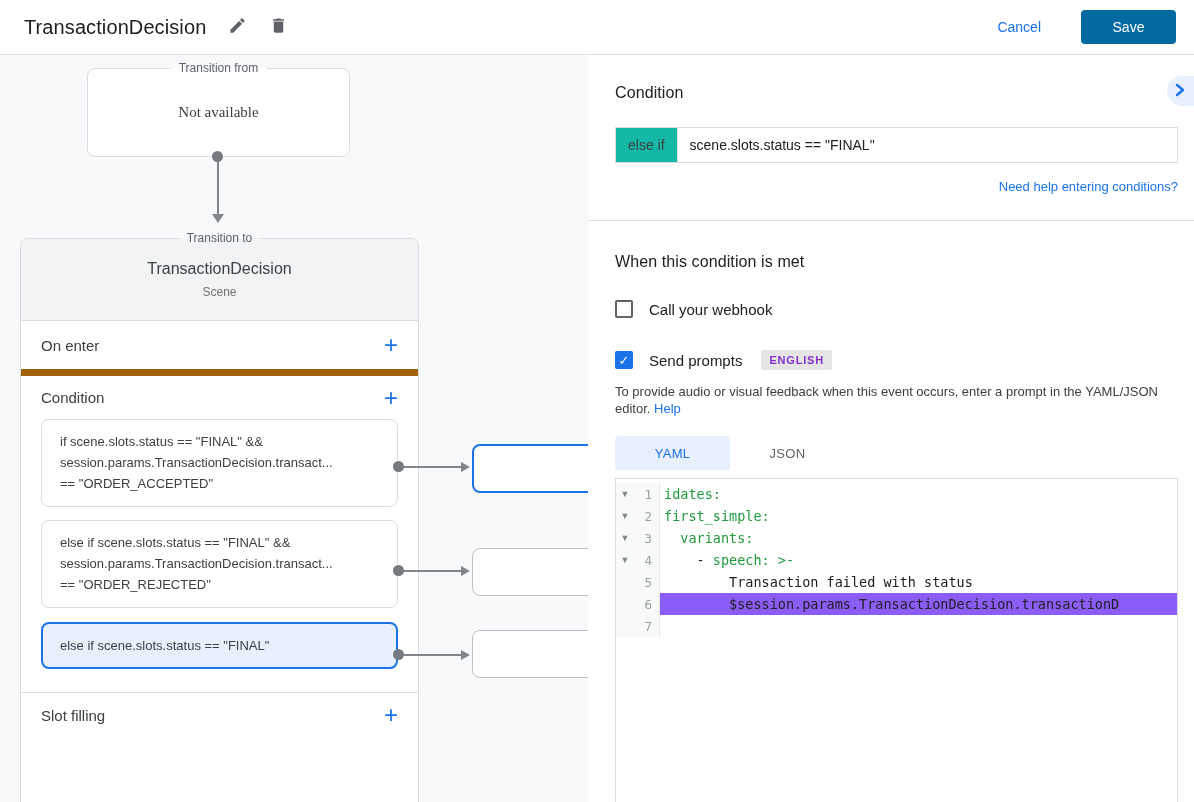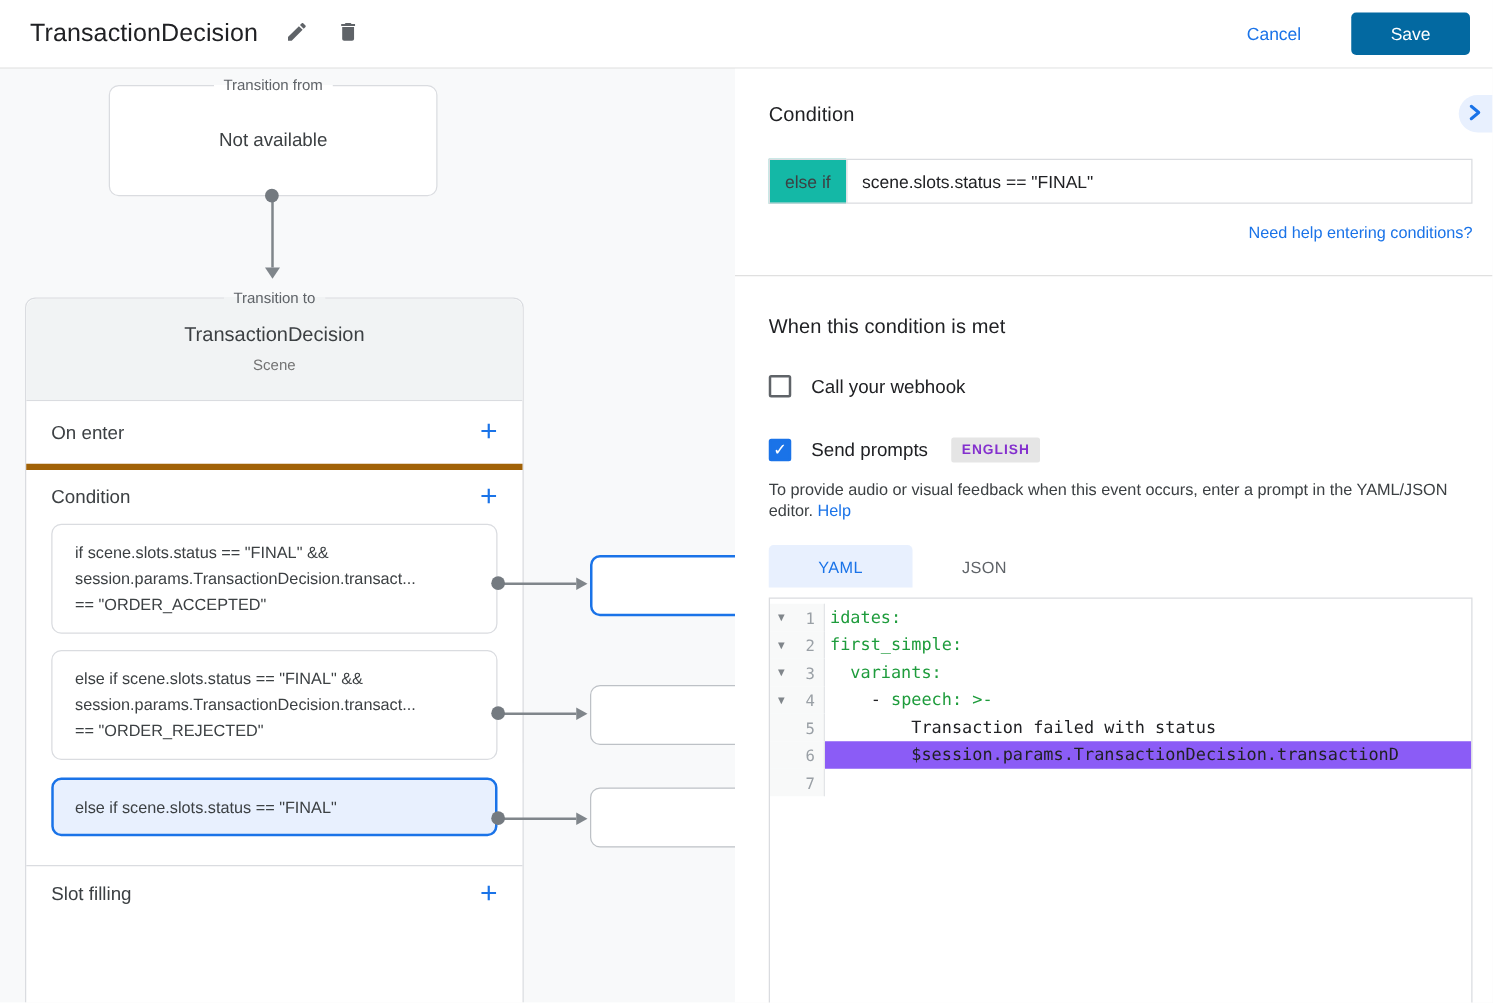--- a/index.html
+++ b/index.html
@@ -24,41 +24,41 @@
   .main { position:relative; width:1194px; height:747px; background:#f8f9fa; }
   .canvas { position:absolute; left:0; top:0; width:588px; height:747px; overflow:hidden; }
 
   .legend { position:absolute; top:-8px; left:50%; transform:translateX(-50%);
     font-size:12px; color:#5f6368; padding:0 8px; white-space:nowrap; z-index:3; }
 
   
   .from-box { position:absolute; left:87px; top:13px; width:263px; height:89px;
     background:#fff; border:1px solid #dadce0; border-radius:8px; }
   .from-box .legend { background:linear-gradient(to bottom,#f8f9fa 50%,#ffffff 50%); }
-  .from-value { text-align:center; padding-top:35px; font-size:15px; color:#3c4043; }
+  .from-value { text-align:center; padding-top:35px; font-size:15px; color:#3c4043;font-family:Liberation Serif, serif; }
 
   
   .dot { position:absolute; width:11px; height:11px; border-radius:50%; background:#747a80; z-index:2; }
   .vline { position:absolute; width:2px; background:#80868b; }
   .hline { position:absolute; height:2px; background:#80868b; }
   .arr-down { position:absolute; width:0; height:0; border-left:6px solid transparent;
     border-right:6px solid transparent; border-top:9px solid #80868b; }
   .arr-right { position:absolute; width:0; height:0; border-top:5px solid transparent;
     border-bottom:5px solid transparent; border-left:9px solid #80868b; }
 
   
   .to-box { position:absolute; left:20px; top:183px; width:399px; height:570px;
     background:#fff; border:1px solid #dadce0; border-radius:8px 8px 0 0; }
   .to-box .legend { background:linear-gradient(to bottom,#f8f9fa 50%,#f1f3f4 50%); }
   .tt-header { height:82px; background:#f1f3f4; border-bottom:1px solid #dadce0;
     border-radius:8px 8px 0 0; text-align:center; padding-top:21px; }
   .tt-title { font-size:16px; color:#3c4043; }
   .tt-sub { font-size:12px; color:#737373; margin-top:7px; }
   .tt-row { height:55px; display:flex; align-items:center; padding:0 16px 0 20px;
-    border-bottom:5px solid #a16207; cursor:pointer; }
+    border-bottom:7px solid #a16207; cursor:pointer; }
   .tt-row-label { font-size:15px; color:#3c4043; flex:1; }
   .plus { color:#1a73e8; font-size:24px; font-weight:300; line-height:20px;
     border:none; background:none; cursor:pointer; padding:0 4px; font-family:inherit; }
   .section { border-bottom:1px solid #dadce0; padding-bottom:23px; }
   .sec-head { height:43px; display:flex; align-items:center; padding:0 16px 0 20px; }
   .sec-label { font-size:15px; color:#3c4043; flex:1; }
   .card { margin:0 20px; border:1px solid #dadce0; border-radius:8px; background:#fff;
     padding:11px 18px; cursor:pointer; position:relative; }
   .card + .card { margin-top:13px; }
   .card .cline { font-size:13px; color:#3c4043; line-height:21px; white-space:nowrap; overflow:hidden; }

